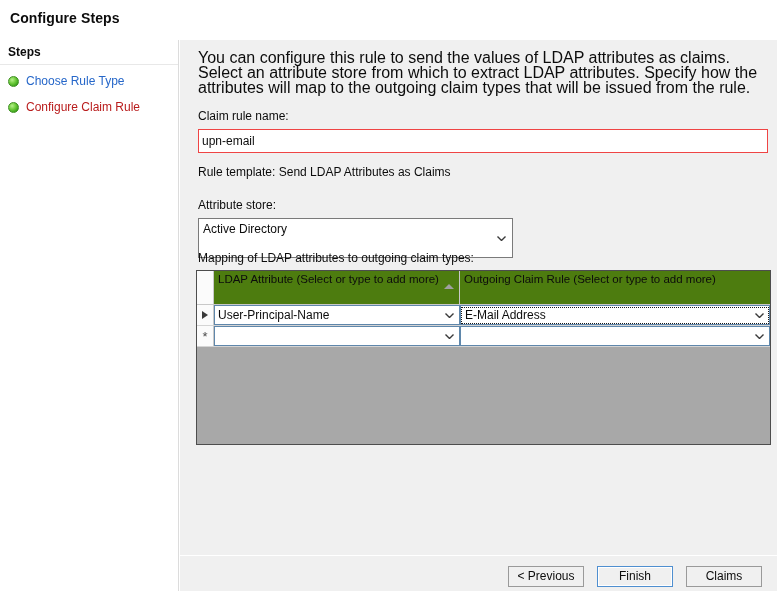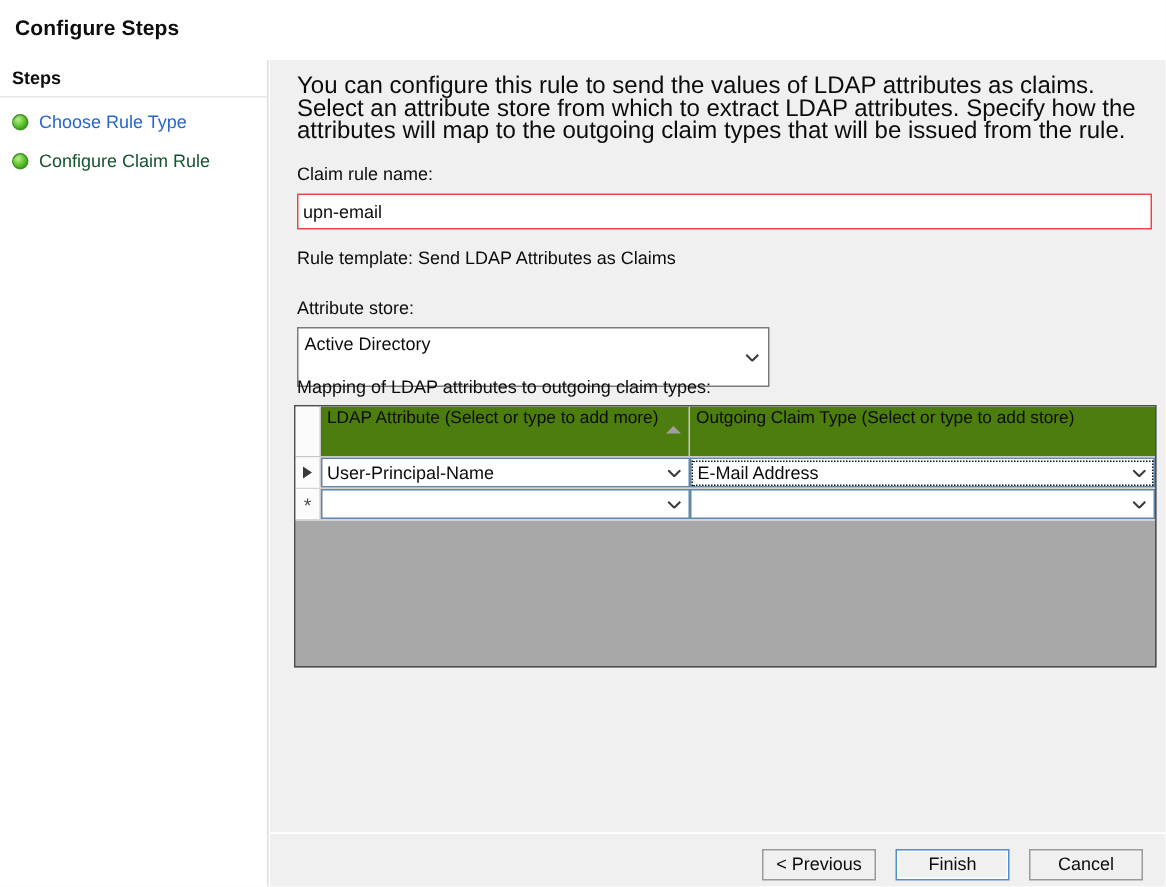--- a/index.html
+++ b/index.html
@@ -69,21 +69,21 @@
     width: 11px; height: 11px;
     border-radius: 50%;
     background: radial-gradient(circle at 35% 32%, #b6f08a 0%, #6ecb3c 42%, #2f9a12 85%);
     border: 1px solid #3f8f23;
     box-sizing: border-box;
     flex: 0 0 auto;
     margin-right: 7px;
   }
   .step-label {
     font-size: 12px;
-    color: #14532d;
+    color: #b91c1c;
     white-space: nowrap;
   }
   .step-label.link {
     color: #2667c9;
   }
 
   
   .content {
     position: absolute;
     left: 180px; top: 40px;
@@ -363,21 +363,21 @@
 
     <div class="grid">
 
       <div class="grid-head">
         <div class="gh-corner"></div>
         <div class="gh-cell col1">
           <span>LDAP Attribute (Select or type to add more)</span>
           <span class="sort-tri"></span>
         </div>
         <div class="gh-cell col2">
-          <span>Outgoing Claim Type (Select or type to add store)</span>
+          <span>Outgoing Claim Rule (Select or type to add more)</span>
         </div>
       </div>
 
       <div class="grid-row">
         <div class="rowhead">
           <span class="row-tri"></span>
         </div>
         <div class="cell col1">
           <span class="cell-text">User-Principal-Name</span>
           <span class="cell-arrow">
@@ -420,16 +420,16 @@
 
       <div class="grid-filler"></div>
     </div>
 
   </div>
 
   <div class="footer-sep"></div>
   <div class="footer">
     <button class="btn" id="btn-previous">&lt; Previous</button>
     <button class="btn default" id="btn-finish">Finish</button>
-    <button class="btn" id="btn-cancel">Cancel</button>
+    <button class="btn" id="btn-cancel">Claims</button>
   </div>
 
 </div>
 
 </body></html>

